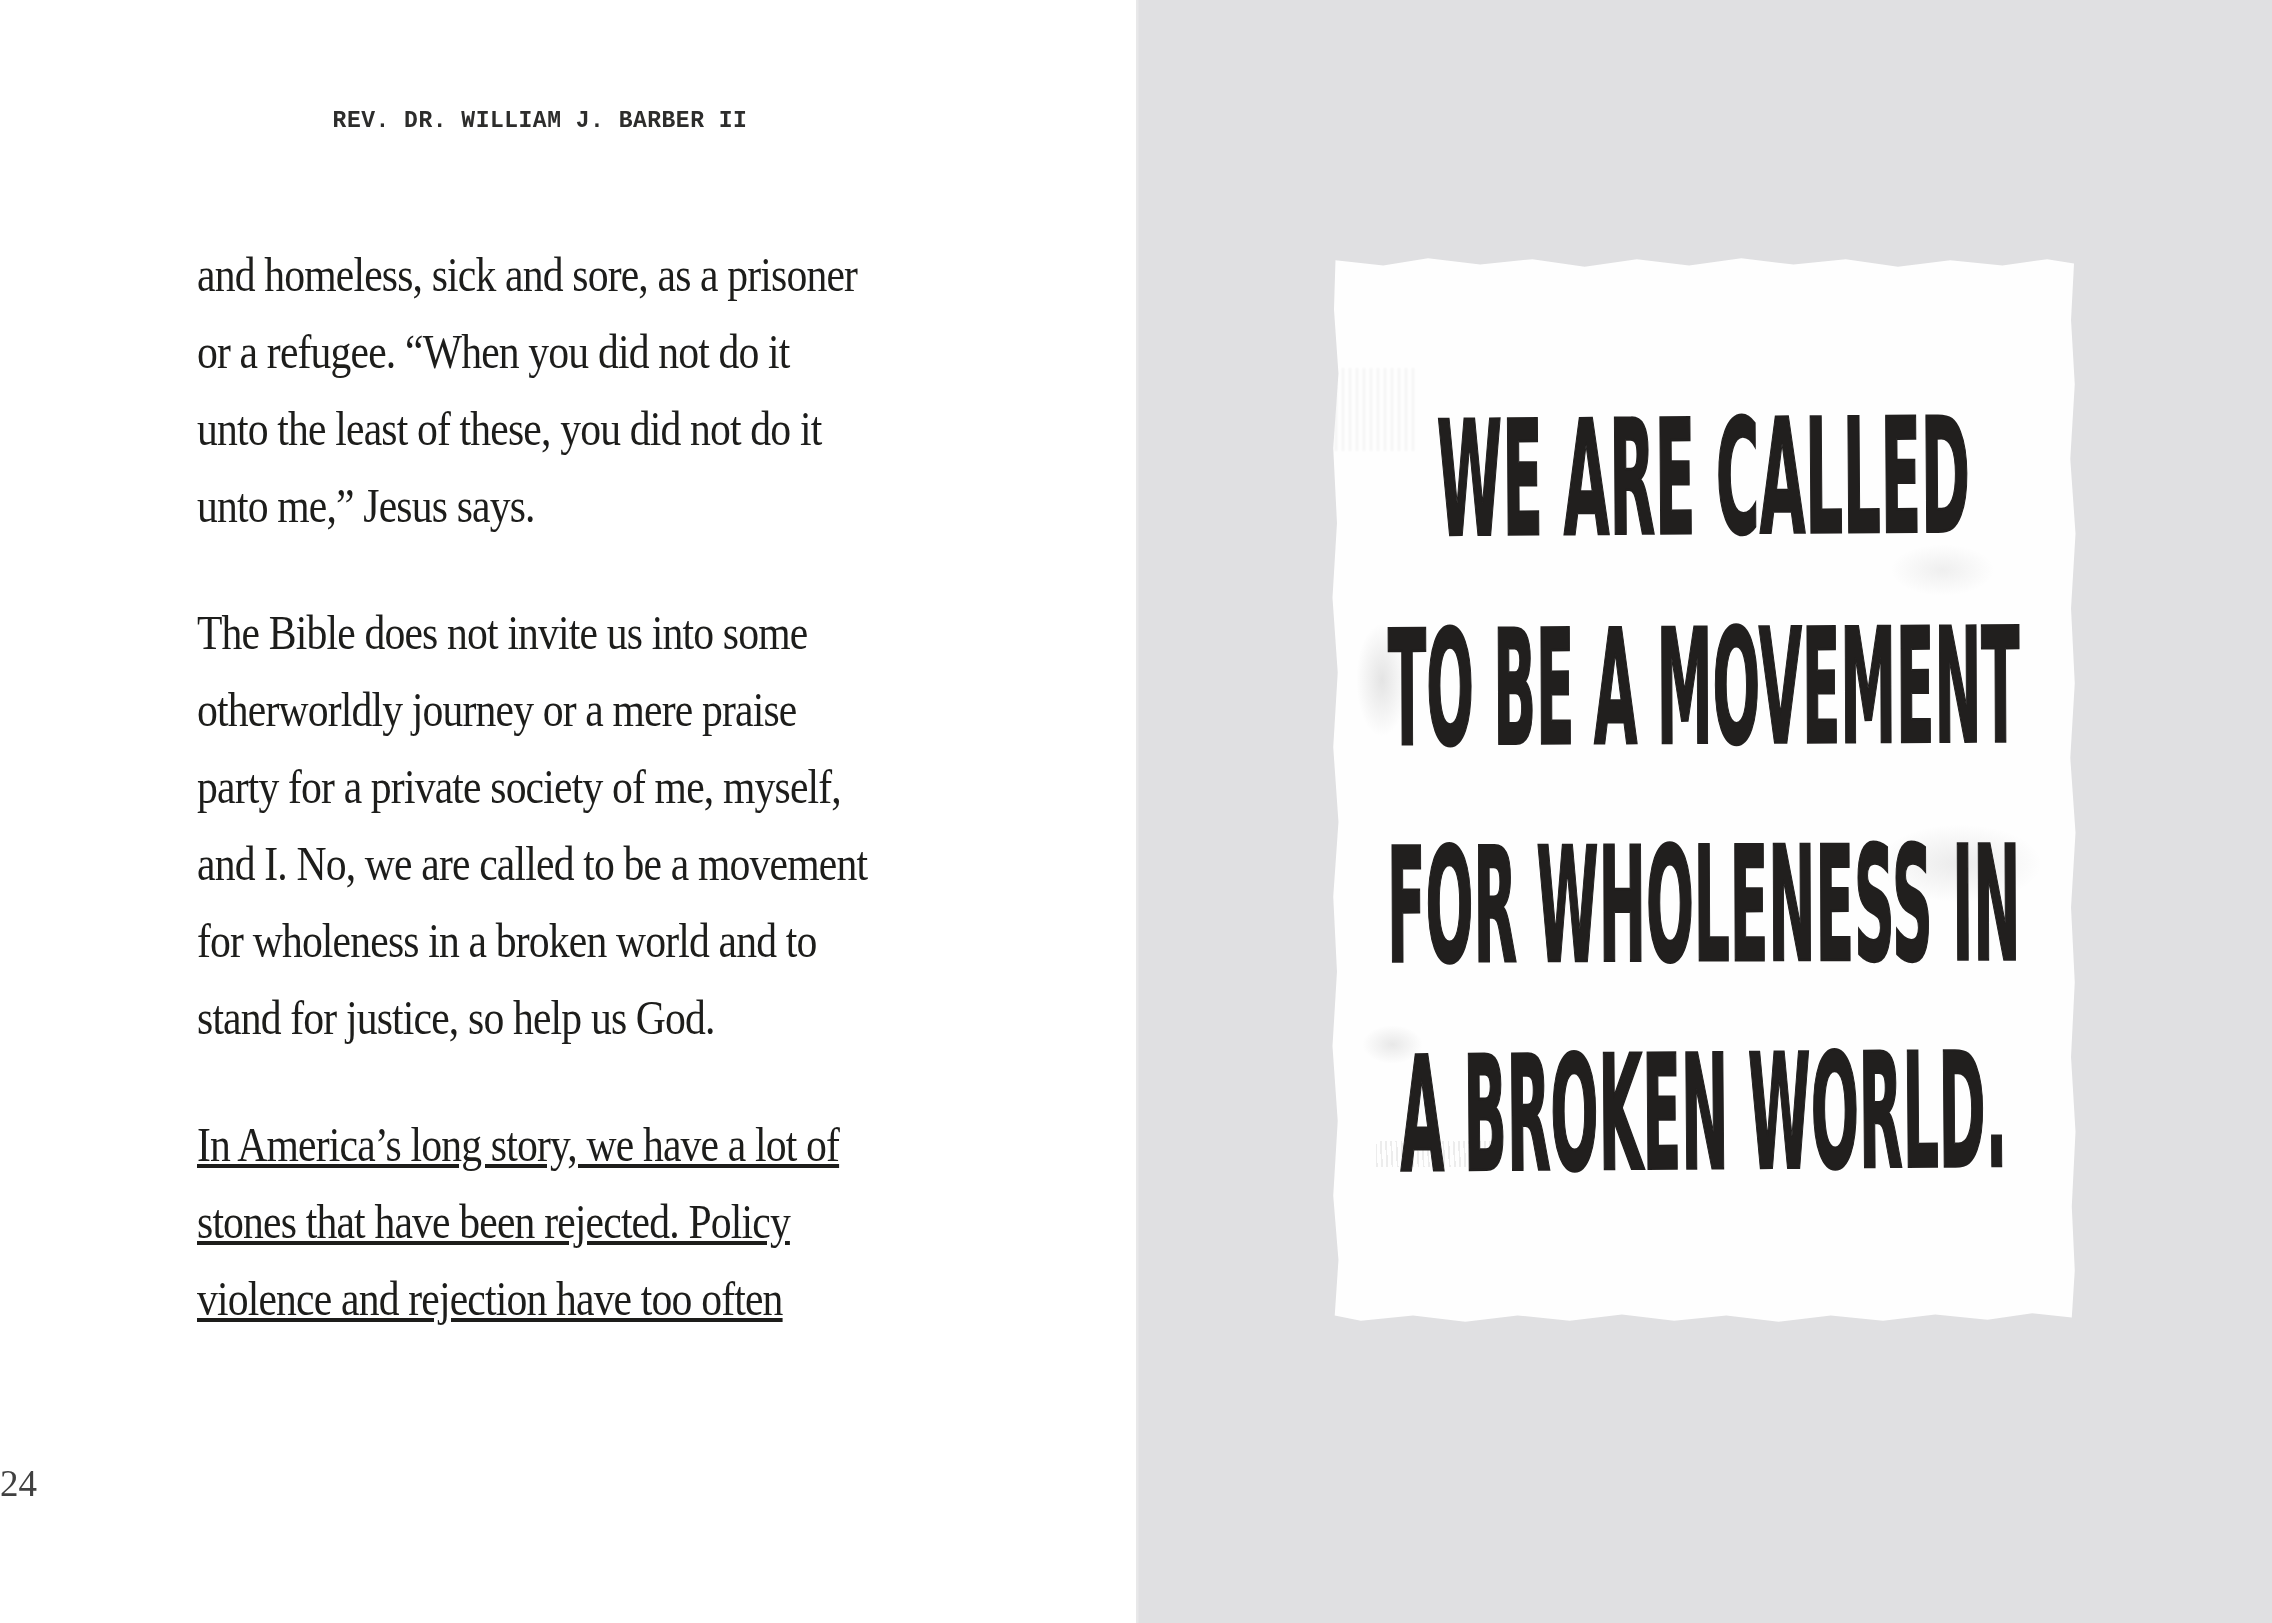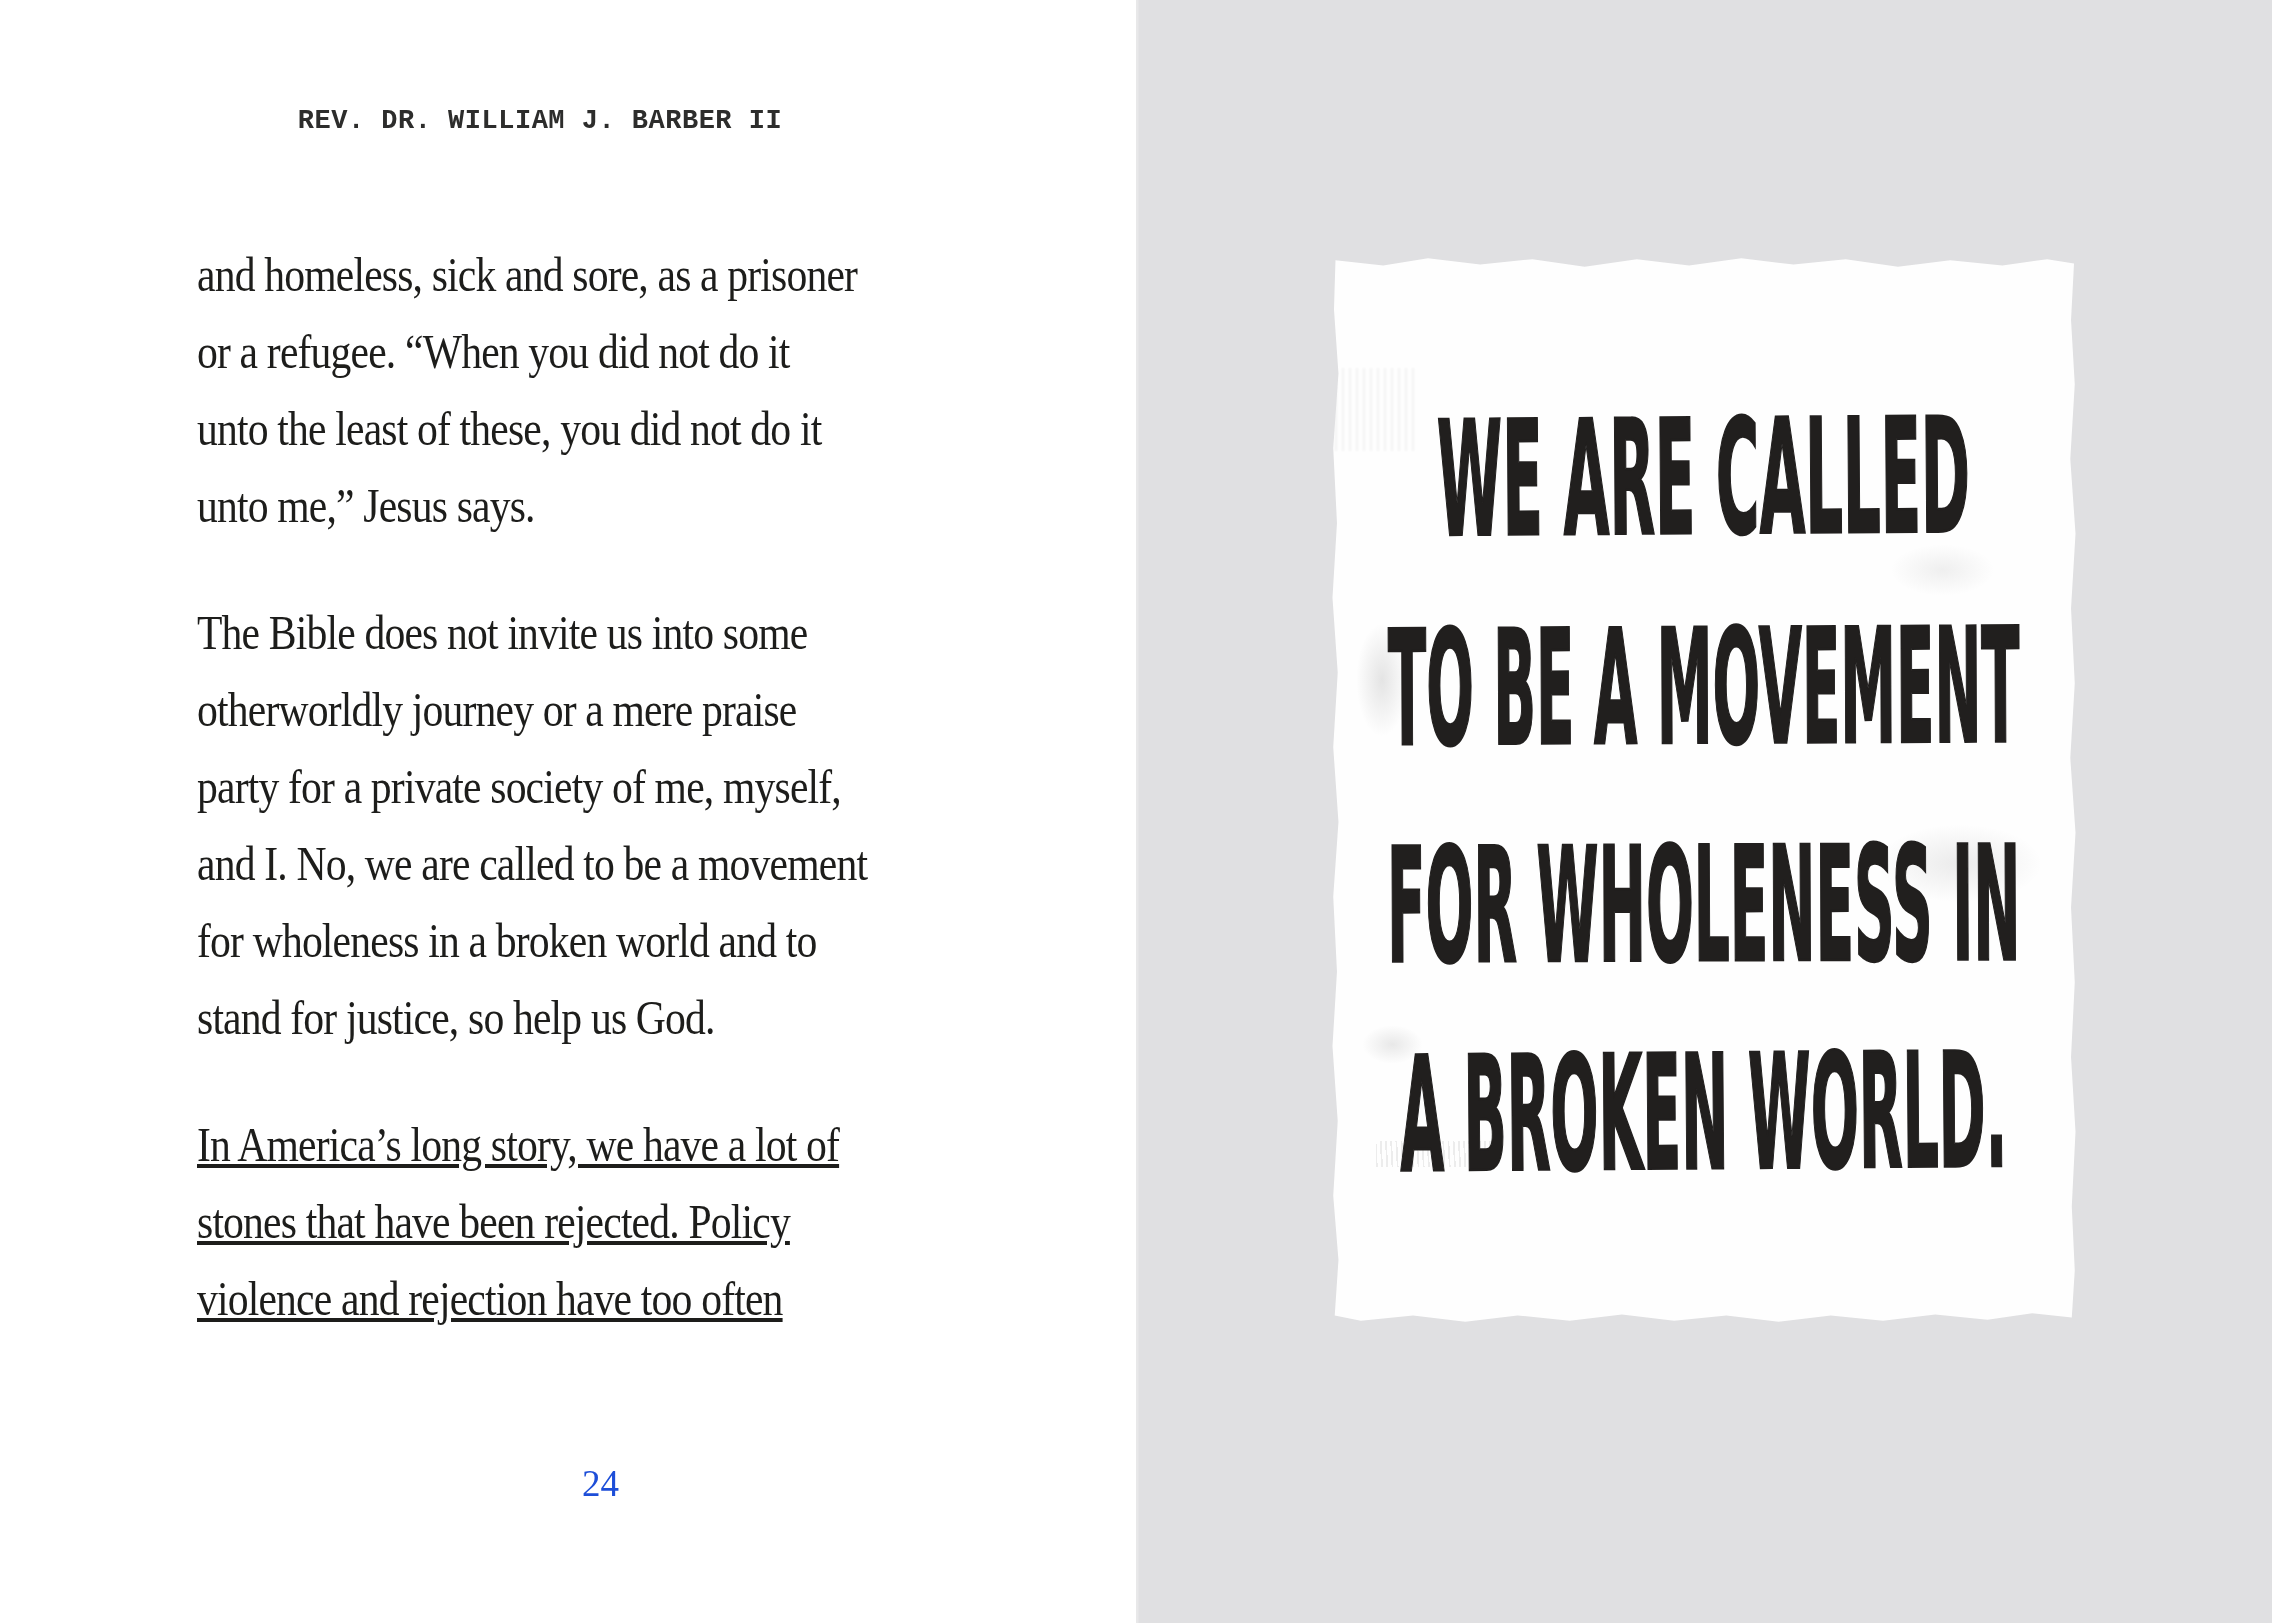--- a/index.html
+++ b/index.html
@@ -18,21 +18,21 @@
     width: 1136px; height: 1623px;
     background: #ffffff;
   }
   .running-head {
     position: absolute;
     left: 0; top: 108px;
     width: 1080px;
     text-align: center;
     font-family: "Liberation Mono", monospace;
     font-weight: bold;
-    font-size: 27px;
+    font-size: 23px;
     line-height: 27px;
     letter-spacing: 0.5px;
     color: #2d2d2c;
     white-space: nowrap;
   }
   .body-text {
     position: absolute;
     left: 197px; top: 236px;
     width: 787px;
     font-family: "Liberation Serif", serif;
@@ -45,26 +45,25 @@
   .para:last-child { margin-bottom: 0; text-decoration: underline; }
   .bline {
     white-space: nowrap;
     transform: scaleX(0.85);
     transform-origin: 0 50%;
   }
   .folio {
     position: absolute;
     left: 0; top: 1465px;
     width: 1129px;
-    text-align: center;
+    text-align: left;
     font-family: "Liberation Serif", serif;
     font-size: 37px;
     line-height: 37px;
-    color: #1d4ed8;
-    margin-left: 36px;
+    color: #404040;
   }
 
   
   .page-right {
     position: absolute;
     left: 1136px; top: 0;
     width: 1186px; height: 1623px;
     background: #e0e0e2;
     box-shadow: inset 2.6px 0 0 rgba(255,255,255,0.25);
   }

